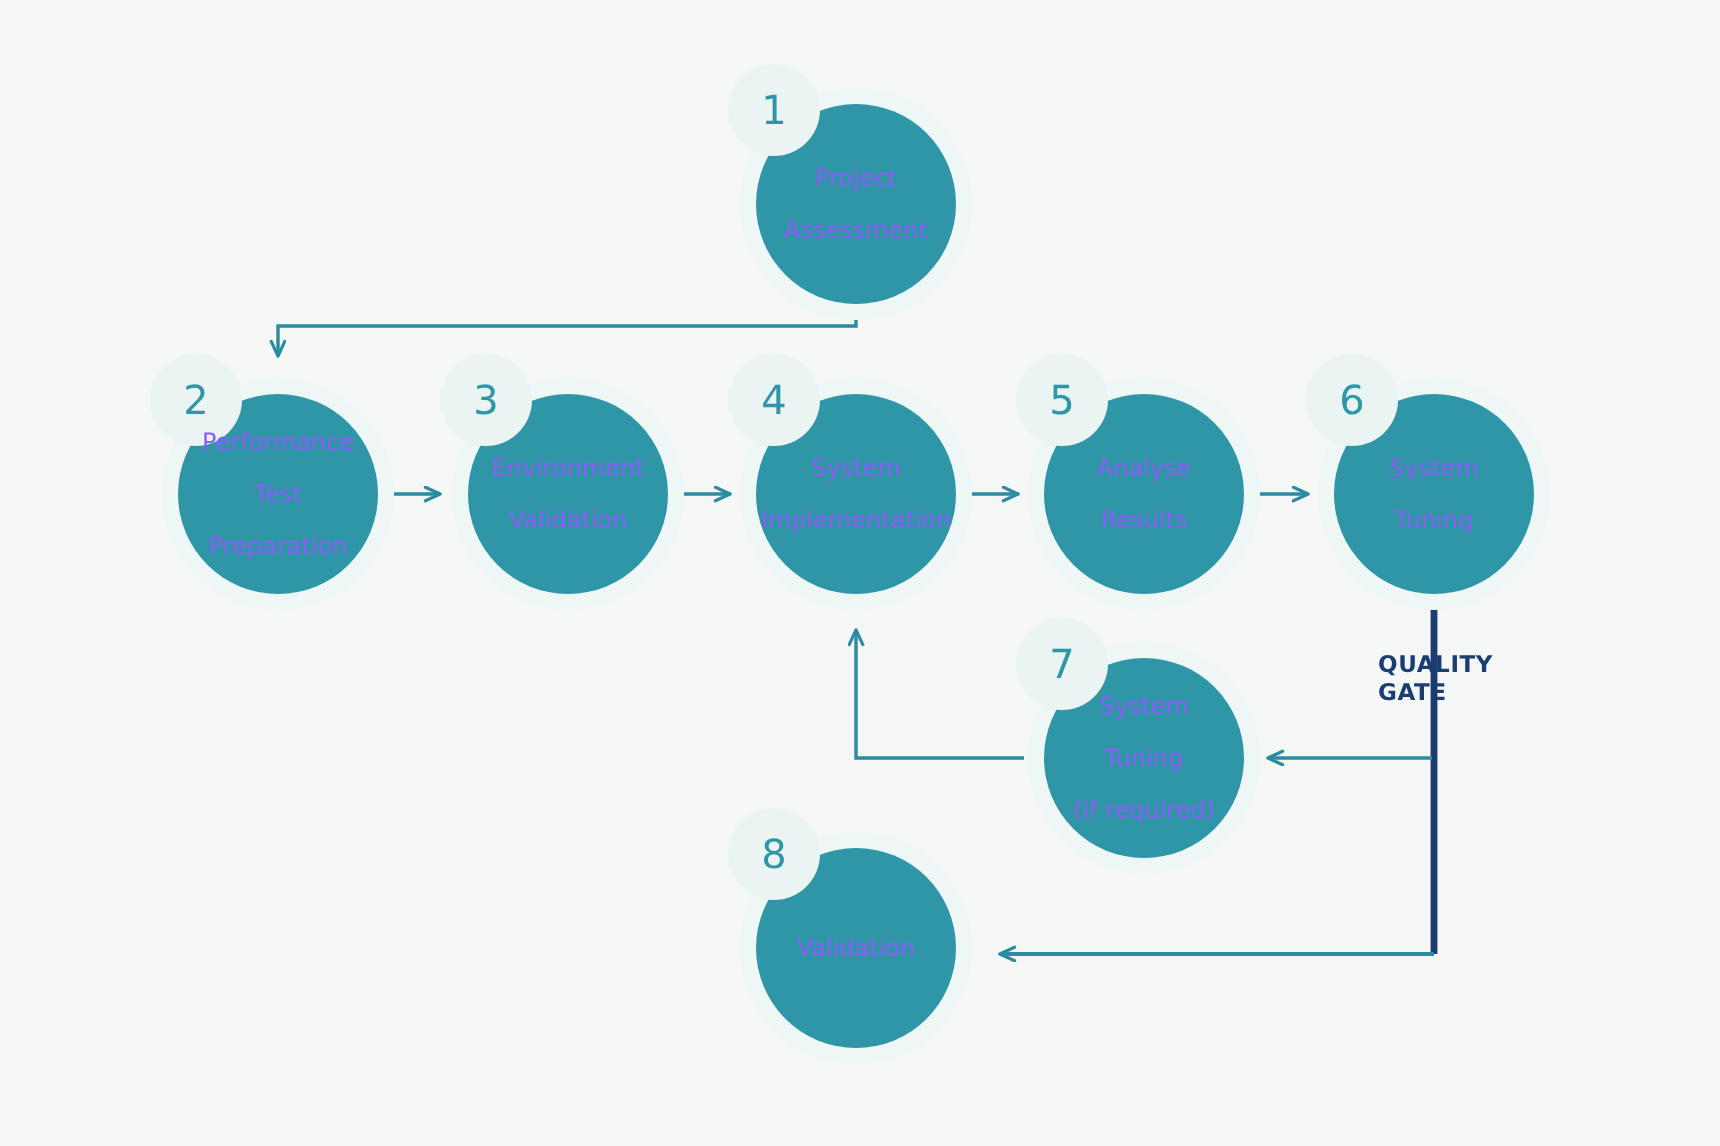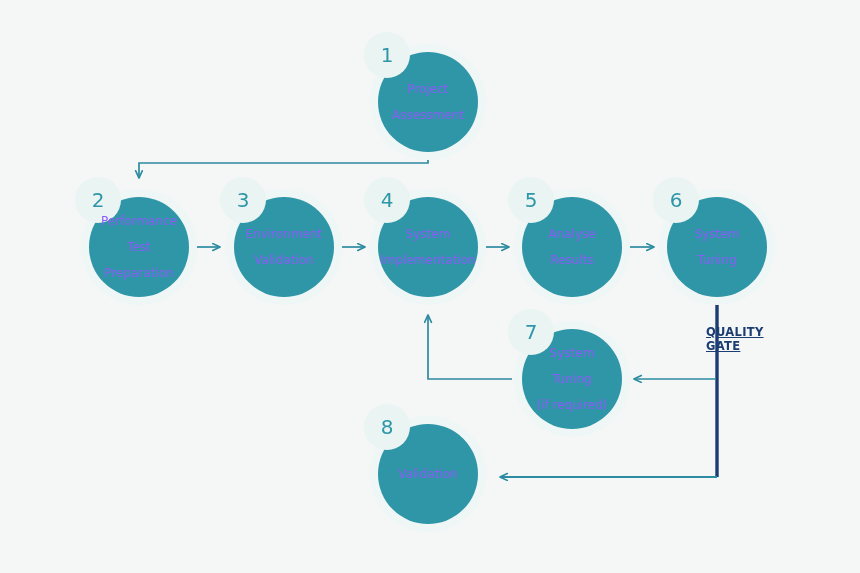--- a/index.html
+++ b/index.html
@@ -183,17 +183,17 @@
 (if required)</div>
       </div>
       <div class="node" style="left: 378px; top: 424px;">
         <div class="halo"></div>
         <div class="disc"></div>
         <div class="badge">8</div>
         <div class="label">Validation</div>
       </div>
     </div>
   <div id="annotations-layer">
-      <div class="gate-label" style="left: 706px; top: 325px; text-decoration: underline;">QUALITY
+      <div class="gate-label" style="left: 689px; top: 325px;">QUALITY
 GATE</div>
     </div>
 
 </div>
 
 </body></html>

